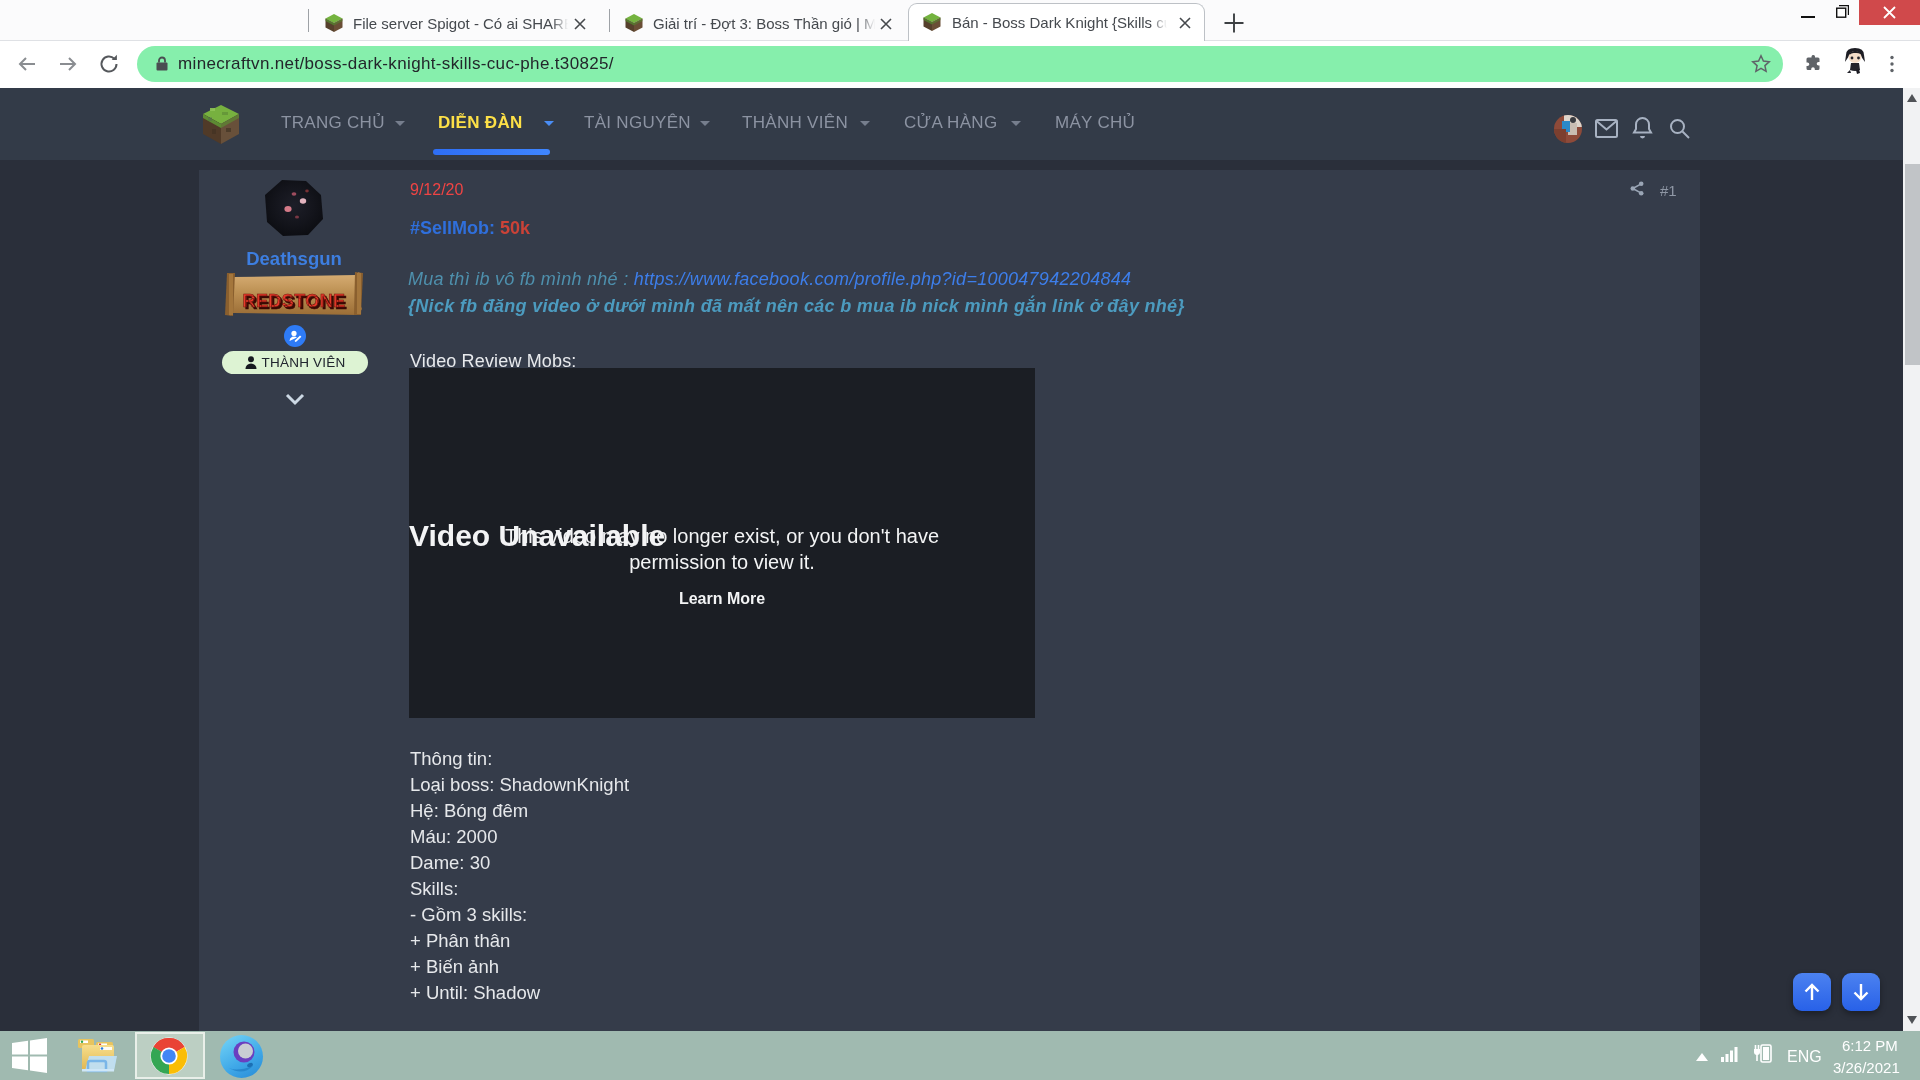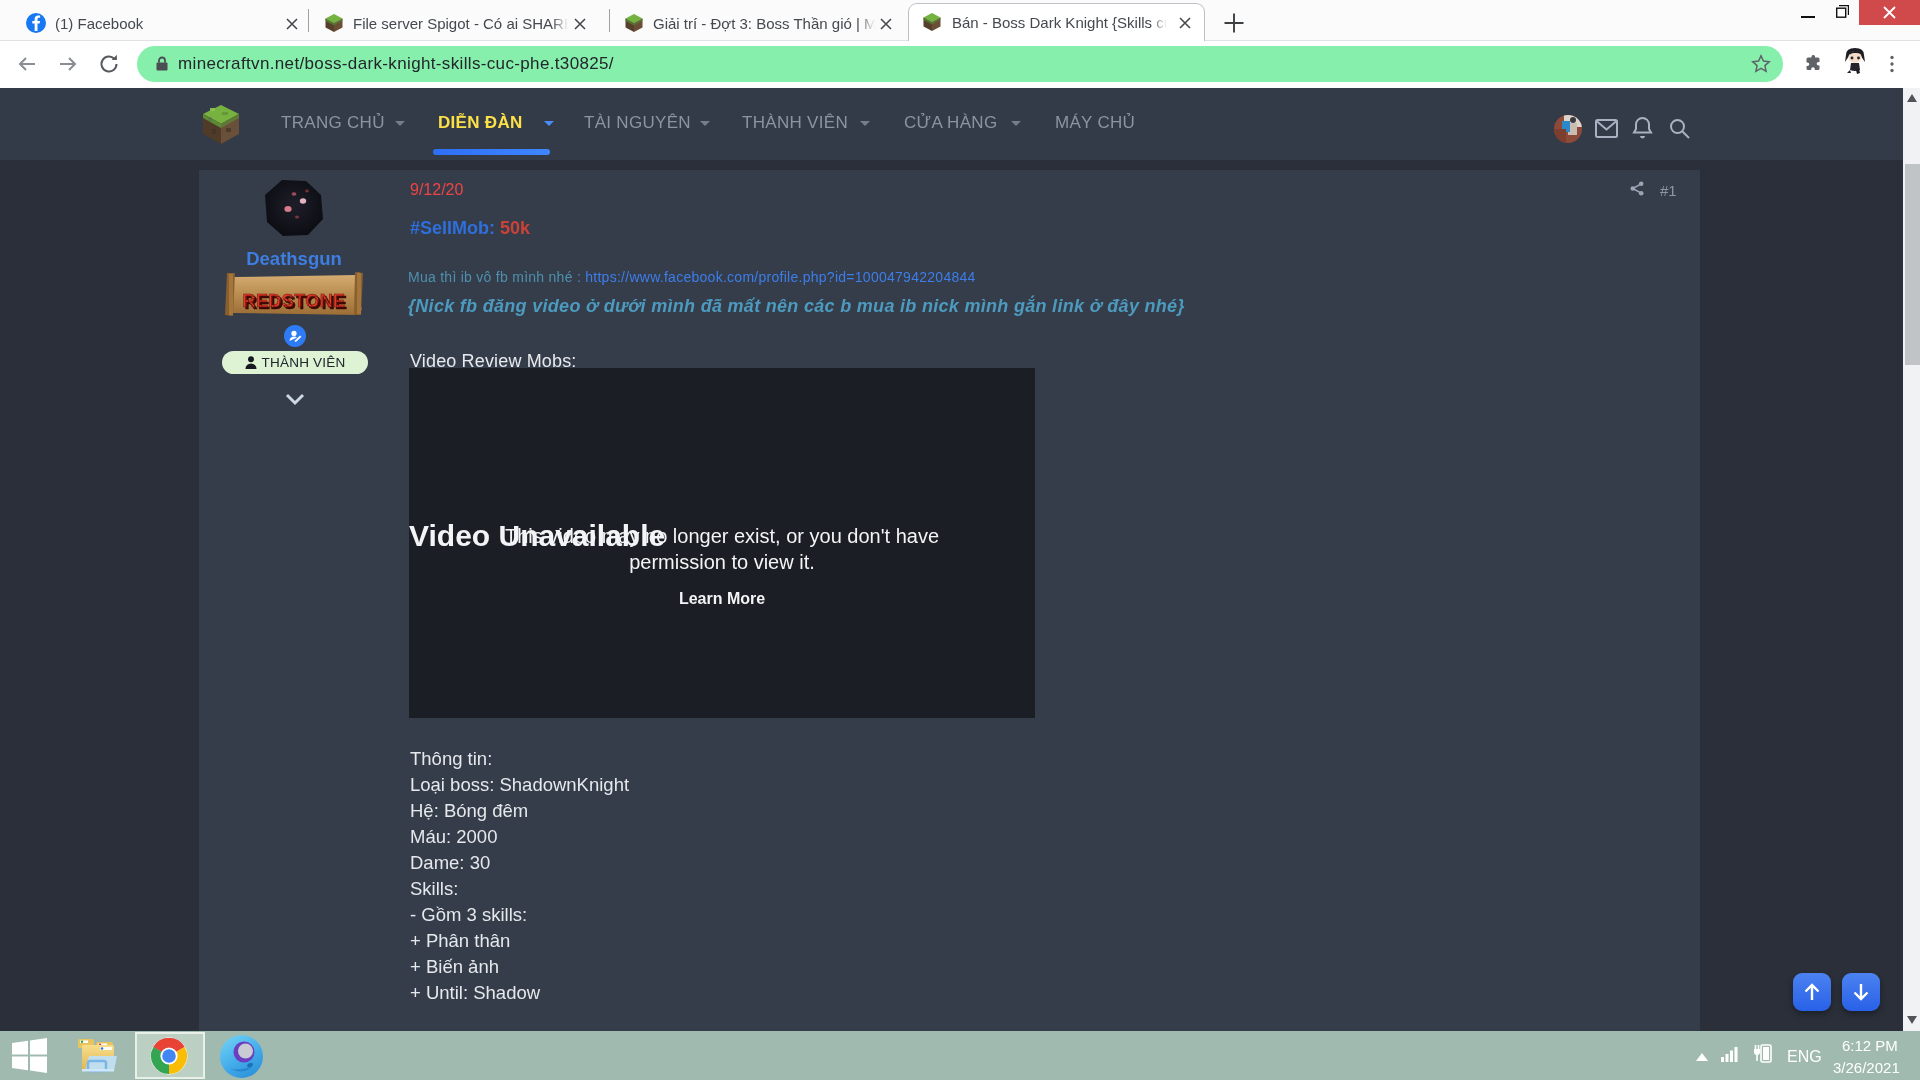--- a/index.html
+++ b/index.html
@@ -40,21 +40,21 @@
 #panel { position:absolute; left:199px; top:82px; width:1501px; height:861px; background:#353c4a; }
 
 
 #uname { position:absolute; left:199px; top:161px; width:190px; text-align:center; font-size:18.5px; font-weight:bold; color:#3d7ee0; }
 #memberpill { position:absolute; left:222px; top:351px; width:146px; height:23px; background:#ddf3d3; border-radius:12px; color:#20252e; font-size:13.5px; text-align:center; line-height:23px; font-weight:400; letter-spacing:0.2px; }
 
 
 .gtxt { color:#ef4444; font-size:16px; position:absolute; }
 #sellmob { position:absolute; left:410px; top:130px; font-size:18px; font-weight:bold; color:#2f6fdc; }
 #sellmob .red { color:#cb4237; }
-#line1 { position:absolute; left:408px; top:181px; font-size:14px; letter-spacing:0.27px; color:#4e90ad; white-space:nowrap; }
+#line1 { position:absolute; left:408px; top:181px; font-size:18px; letter-spacing:0.27px; font-style:italic; color:#4e90ad; white-space:nowrap; }
 #line1 a { color:#3d7eea; text-decoration:none; }
 #line2 { position:absolute; left:408px; top:208px; font-size:18px; letter-spacing:0.3px; font-style:italic; font-weight:bold; color:#4c9bbf; white-space:nowrap; }
 #vrm { position:absolute; left:410px; top:263px; font-size:18px; letter-spacing:0.15px; color:#e8eaed; }
 #videobox { position:absolute; left:409px; top:280px; width:626px; height:350px; background:#1b1e24; color:#f3f4f5; }
 #vu1 { position:absolute; left:0; width:626px; top:115px; text-align:left; font-size:30px; font-weight:bold;margin-top:36px; }
 #vu2 { position:absolute; left:0; width:626px; top:155px; text-align:center; font-size:20px; line-height:26px; }
 #vu3 { position:absolute; left:0; width:626px; top:222px; text-align:center; font-size:16px; font-weight:bold; }
 #info { position:absolute; left:410px; top:658px; font-size:18.5px; line-height:26px; color:#e6e8eb; }
 
 
@@ -68,32 +68,20 @@
 
 #taskbar { position:absolute; left:0; top:1031px; width:1920px; height:49px; background:#a0bab0; color:#fff; }
 #chromebtn { position:absolute; left:135px; top:1px; width:70px; height:47px; background:#bccfc3; border:2px solid #e9efe9; }
 .traytxt { position:absolute; font-size:15px; color:#fff; }
 </style>
 </head>
 <body>
 <div id="screen">
 
   <div id="tabstrip">
-    <div class="tab" style="left:8px; width:300px;">
-      <svg style="position:absolute;left:18px;top:9px;" width="20" height="20" viewBox="0 0 20 20">
-          <circle cx="10" cy="10" r="10" fill="#1877f2"></circle>
-          <path d="M13.6 10.5l.4-2.6h-2.5V6.2c0-.7.35-1.4 1.47-1.4h1.14V2.6S13.1 2.42 12.1 2.42c-2.1 0-3.47 1.27-3.47 3.57V8H6.3v2.6h2.33v7.3h2.87v-7.3z" fill="#fff"></path>
-        </svg>
-      <div class="tabtxt" style="left:47px;">(1) Facebook</div>
-      <div class="tabx" style="left:277px;">
-          <svg width="14" height="14" viewBox="0 0 14 14">
-            <path d="M2 2 L12 12 M12 2 L2 12" stroke="#46494d" stroke-width="1.6"></path>
-          </svg>
-        </div>
-    </div>
     <div class="tabsep" style="left:308px;"></div>
     <div class="tab" style="left:309px; width:300px;">
       <svg class="mcfav" style="position:absolute;left:15px;top:9px;" width="20" height="20" viewBox="0 0 20 20">
           <polygon points="10,1 18.5,5.5 10,10 1.5,5.5" fill="#74b33f"></polygon>
           <polygon points="1.5,5.5 10,10 10,19 1.5,14.5" fill="#56402c"></polygon>
           <polygon points="10,10 18.5,5.5 18.5,14.5 10,19" fill="#6a4e36"></polygon>
           <polygon points="1.5,5.5 10,10 10,12.5 1.5,8" fill="#55832f" opacity="0.8"></polygon>
           <polygon points="10,10 18.5,5.5 18.5,8 10,12.5" fill="#55832f" opacity="0.6"></polygon>
         </svg>
       <div class="tabtxt fade" style="left:44px; width:215px;">File server Spigot - Có ai SHARE F</div>

